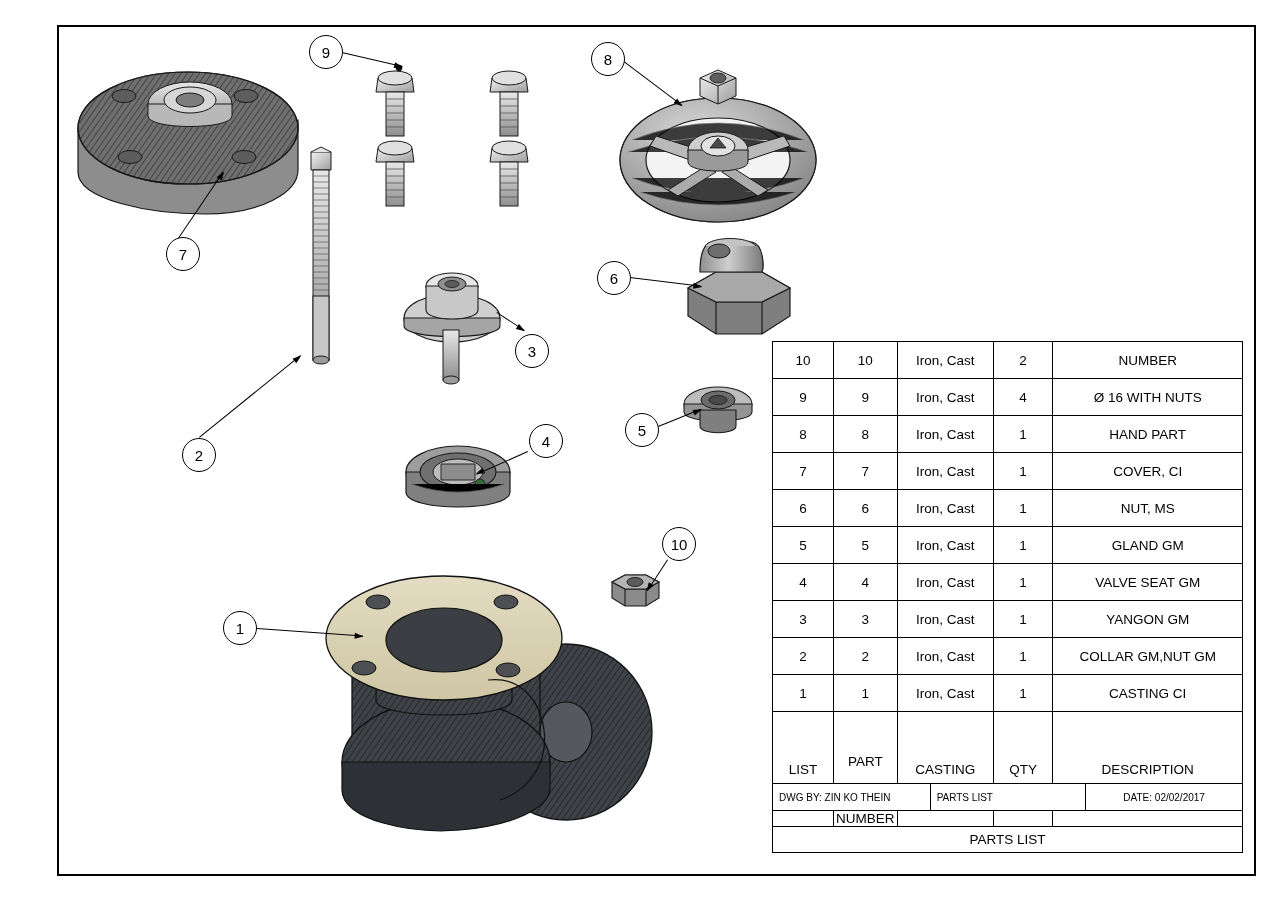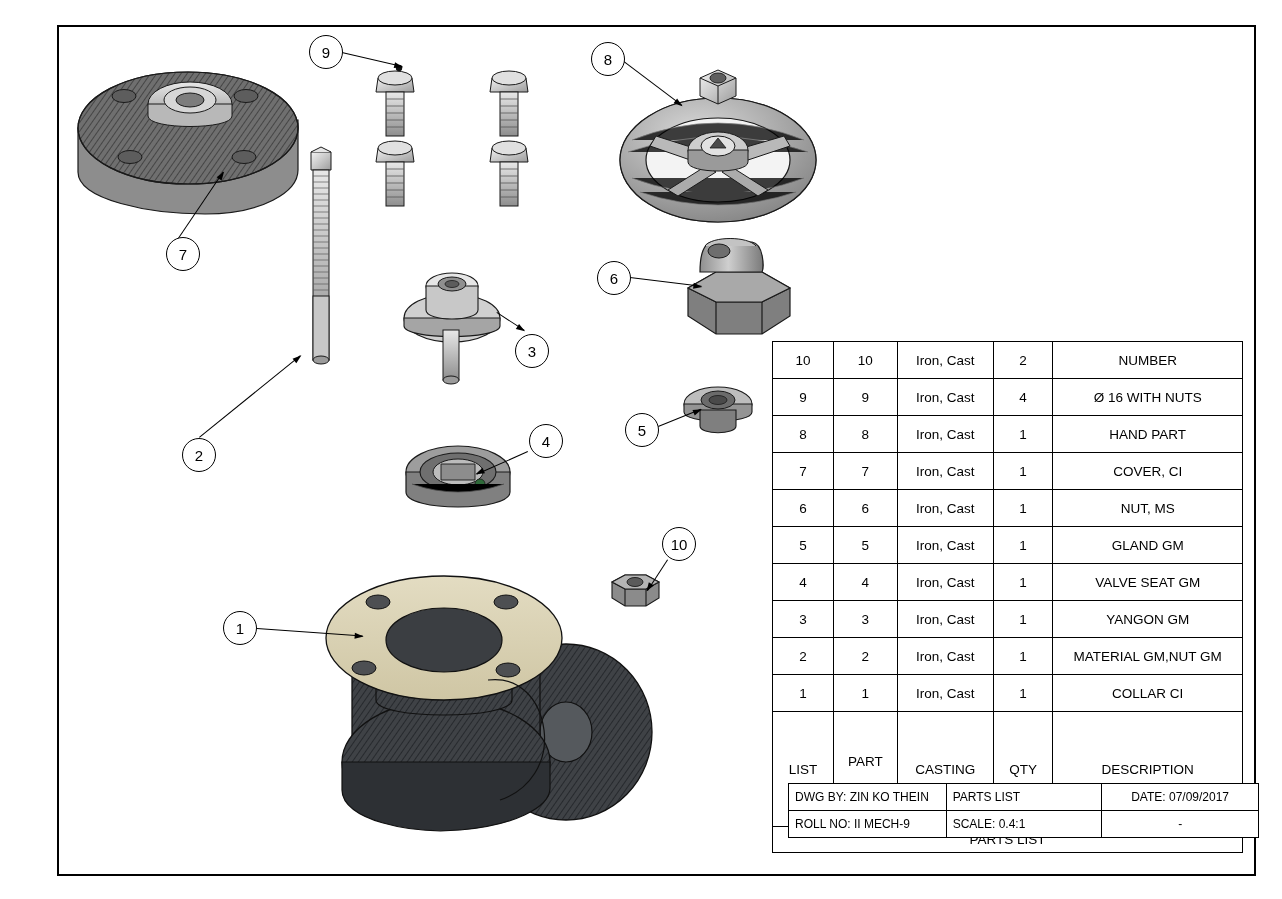--- a/index.html
+++ b/index.html
@@ -78,24 +78,23 @@
   #parts-list tr.header td { font-size: 13.5px; }
   #parts-list tr.header td.c-part span { display: block; line-height: 1.05; margin-top: 43px; }
   #parts-list tr.title td { height: 26px; }
 
   
   #title-block {
     position: absolute;
     left: 772px; top: 783px;
     width: 471px;
     border-collapse: collapse;
-    font-size: 12px;
+    font-size: 10px;
     background: #fff;
     z-index: 20;
-    margin-left: 16px;
   }
   #title-block td {
     border: 1px solid #000;
     height: 27px;
     padding: 0 6px;
     color: #000;
     vertical-align: middle;
   }
   .tb-c { text-align: center; }
 
@@ -426,28 +425,28 @@
         <td class="c-part">3</td>
         <td class="c-mat">Iron, Cast</td>
         <td class="c-qty">1</td>
         <td class="c-desc">YANGON GM</td>
       </tr>
       <tr>
         <td class="c-item">2</td>
         <td class="c-part">2</td>
         <td class="c-mat">Iron, Cast</td>
         <td class="c-qty">1</td>
-        <td class="c-desc">MATERIAL GM,NUT GM</td>
+        <td class="c-desc">COLLAR GM,NUT GM</td>
       </tr>
       <tr>
         <td class="c-item">1</td>
         <td class="c-part">1</td>
         <td class="c-mat">Iron, Cast</td>
         <td class="c-qty">1</td>
-        <td class="c-desc">COLLAR CI</td>
+        <td class="c-desc">CASTING CI</td>
       </tr>
       <tr class="header">
         <td class="c-item">LIST</td>
         <td class="c-part">
           <span>PART</span>
           <span>NUMBER</span>
         </td>
         <td class="c-mat">CASTING</td>
         <td class="c-qty">QTY</td>
         <td class="c-desc">DESCRIPTION</td>
@@ -456,23 +455,18 @@
         <td colspan="5">PARTS LIST</td>
       </tr>
     </tbody>
   </table>
 
   <table id="title-block">
     <tbody>
       <tr>
         <td style="width:158px">DWG BY: ZIN KO THEIN</td>
         <td style="width:156px">PARTS LIST</td>
-        <td style="width:157px" class="tb-c">DATE: 07/09/2017</td>
-      </tr>
-      <tr>
-        <td>ROLL NO: II MECH-9</td>
-        <td>SCALE: 0.4:1</td>
-        <td class="tb-c">-</td>
+        <td style="width:157px" class="tb-c">DATE: 02/02/2017</td>
       </tr>
     </tbody>
   </table>
 
 </div>
 
 </body></html>

